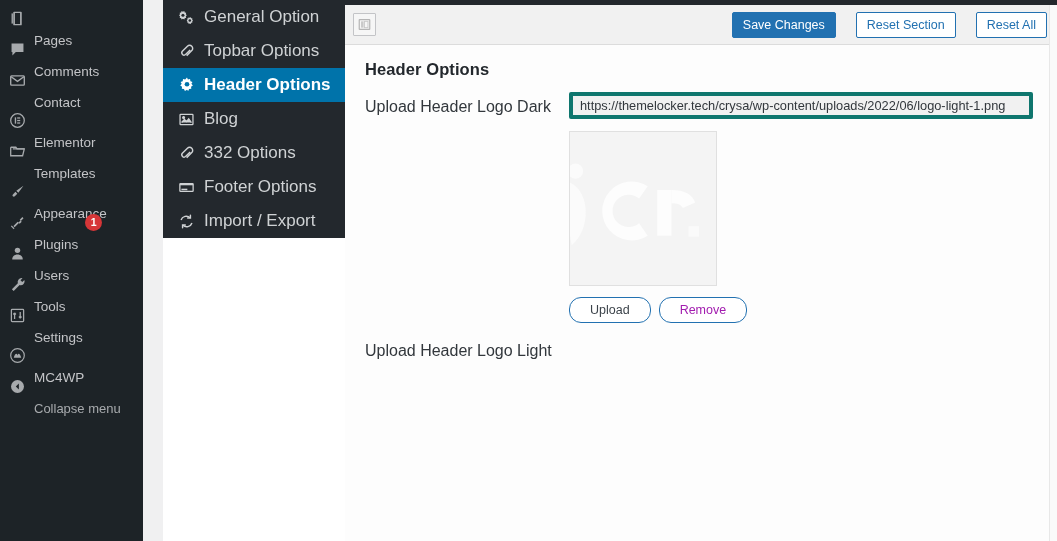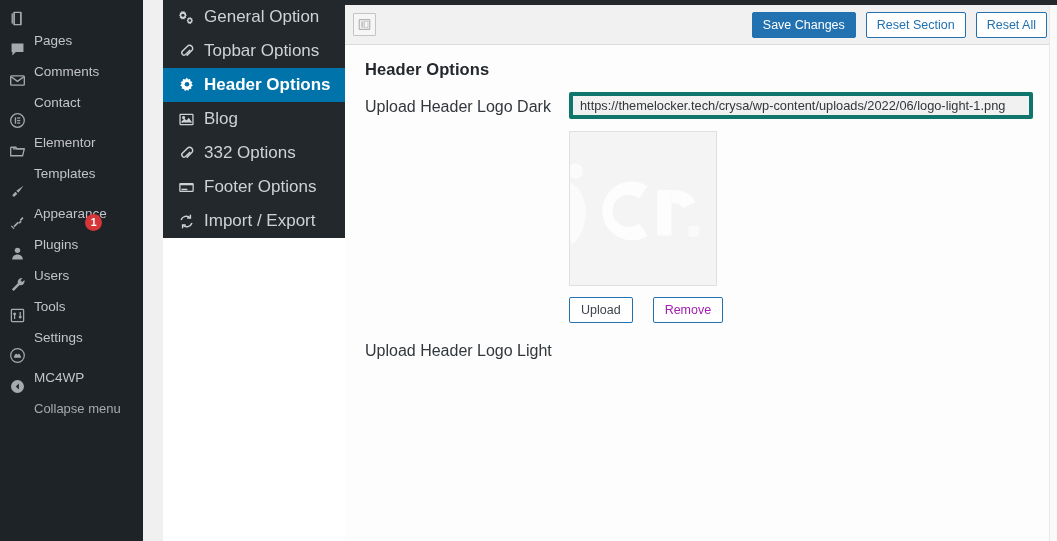--- a/index.html
+++ b/index.html
@@ -147,21 +147,21 @@
   .btn {
     height: 26px;
     padding: 0 10px;
     font-size: 12.5px;
     line-height: 24px;
     border: 1px solid #2271b1;
     background: #fff;
     color: #2271b1;
     cursor: pointer;
     border-radius: 2px;
-    margin-left: 10px;
+    margin-left: 20px;
     font-family: "Liberation Sans", sans-serif;
     white-space: nowrap;
   }
   .btn.primary {
     background: #2271b1;
     color: #ffffff;
     border-color: #2271b1;
     font-weight: normal;
   }
   .btn.reset-all { }
@@ -227,29 +227,29 @@
     align-items: center;
     overflow: hidden;
   }
   .logo-art svg { display: block; margin-left: -4px; }
   .btn-row {
     display: flex;
     margin-top: 11px;
   }
   .sm-btn {
     height: 26px;
-    padding: 0 11px;
+    padding: 0 20px;
     font-size: 12.5px;
     line-height: 24px;
     border: 1px solid #2271b1;
     background: #fff;
     color: #3c434a;
     cursor: pointer;
-    border-radius: 2px;
-    margin-right: 20px;
+    border-radius: 12px;
+    margin-right: 8px;
     font-family: "Liberation Sans", sans-serif;
   }
   .sm-btn.danger { color: #a21caf; }
 
   
   .right-rail {
     position: absolute;
     right: 0; top: 5px;
     width: 8px; height: 536px;
     background: #fafafa;

